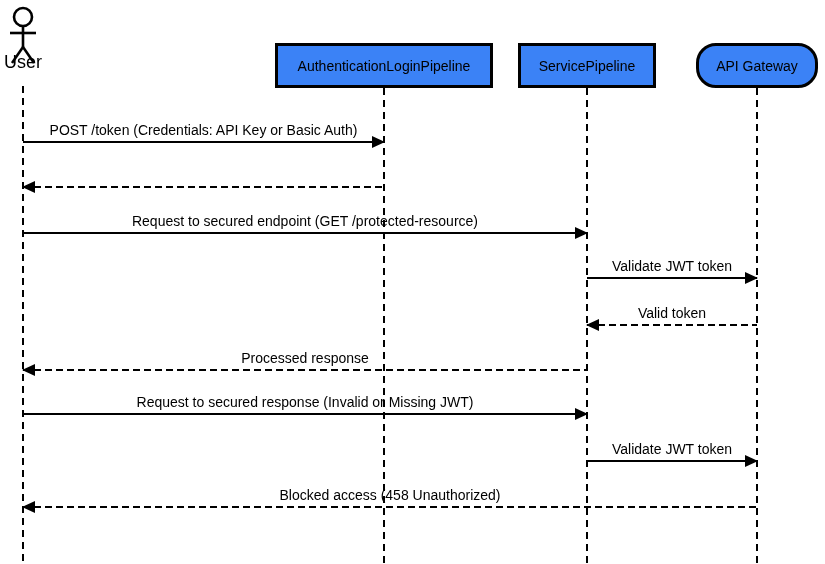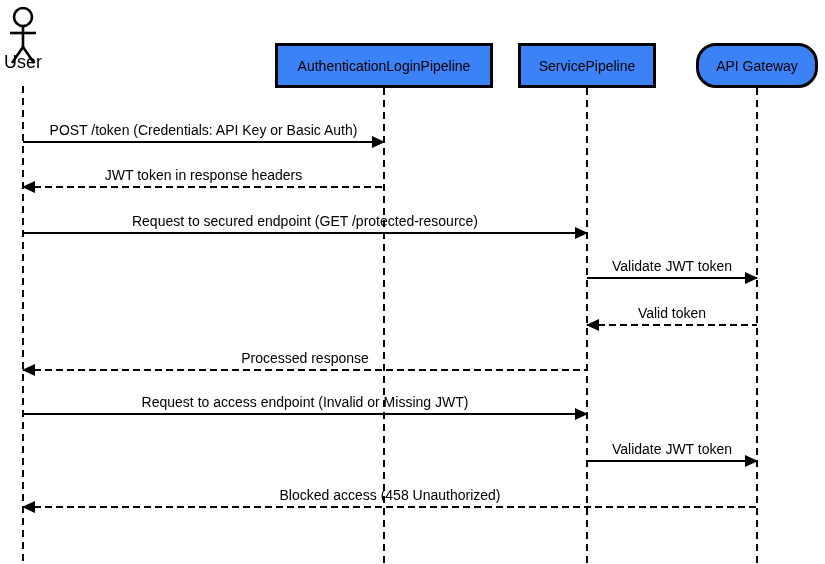--- a/index.html
+++ b/index.html
@@ -110,21 +110,20 @@
   <div class="lifeline" style="left:586px; top:88px; height:476px;"></div>
   <div class="lifeline" style="left:756px; top:88px; height:476px;"></div>
 
   <div class="msg" style="left:23px; top:122px; width:361px;">
     <div class="lbl">POST /token (Credentials: API Key or Basic Auth)</div>
     <div class="line-solid"></div>
     <div class="arr arr-r"></div>
   </div>
 
   <div class="msg" style="left:23px; top:167px; width:361px;">
-    <div class="lbl">JWT token in response headers</div>
     <div class="line-dashed"></div>
     <div class="arr arr-l"></div>
   </div>
 
   <div class="msg" style="left:23px; top:213px; width:564px;text-decoration:underline;">
     <div class="lbl">Request to secured endpoint (GET /protected-resource)</div>
     <div class="line-solid"></div>
     <div class="arr arr-r"></div>
   </div>
 
@@ -140,21 +139,21 @@
     <div class="arr arr-l"></div>
   </div>
 
   <div class="msg" style="left:587px; top:305px; width:170px;">
     <div class="lbl">Valid token</div>
     <div class="line-dashed"></div>
     <div class="arr arr-l"></div>
   </div>
 
   <div class="msg" style="left:23px; top:394px; width:564px;">
-    <div class="lbl">Request to access endpoint (Invalid or Missing JWT)</div>
+    <div class="lbl">Request to secured response (Invalid or Missing JWT)</div>
     <div class="line-solid"></div>
     <div class="arr arr-r"></div>
   </div>
 
   <div class="msg" style="left:587px; top:441px; width:170px;">
     <div class="lbl">Validate JWT token</div>
     <div class="line-solid"></div>
     <div class="arr arr-r"></div>
   </div>
 

